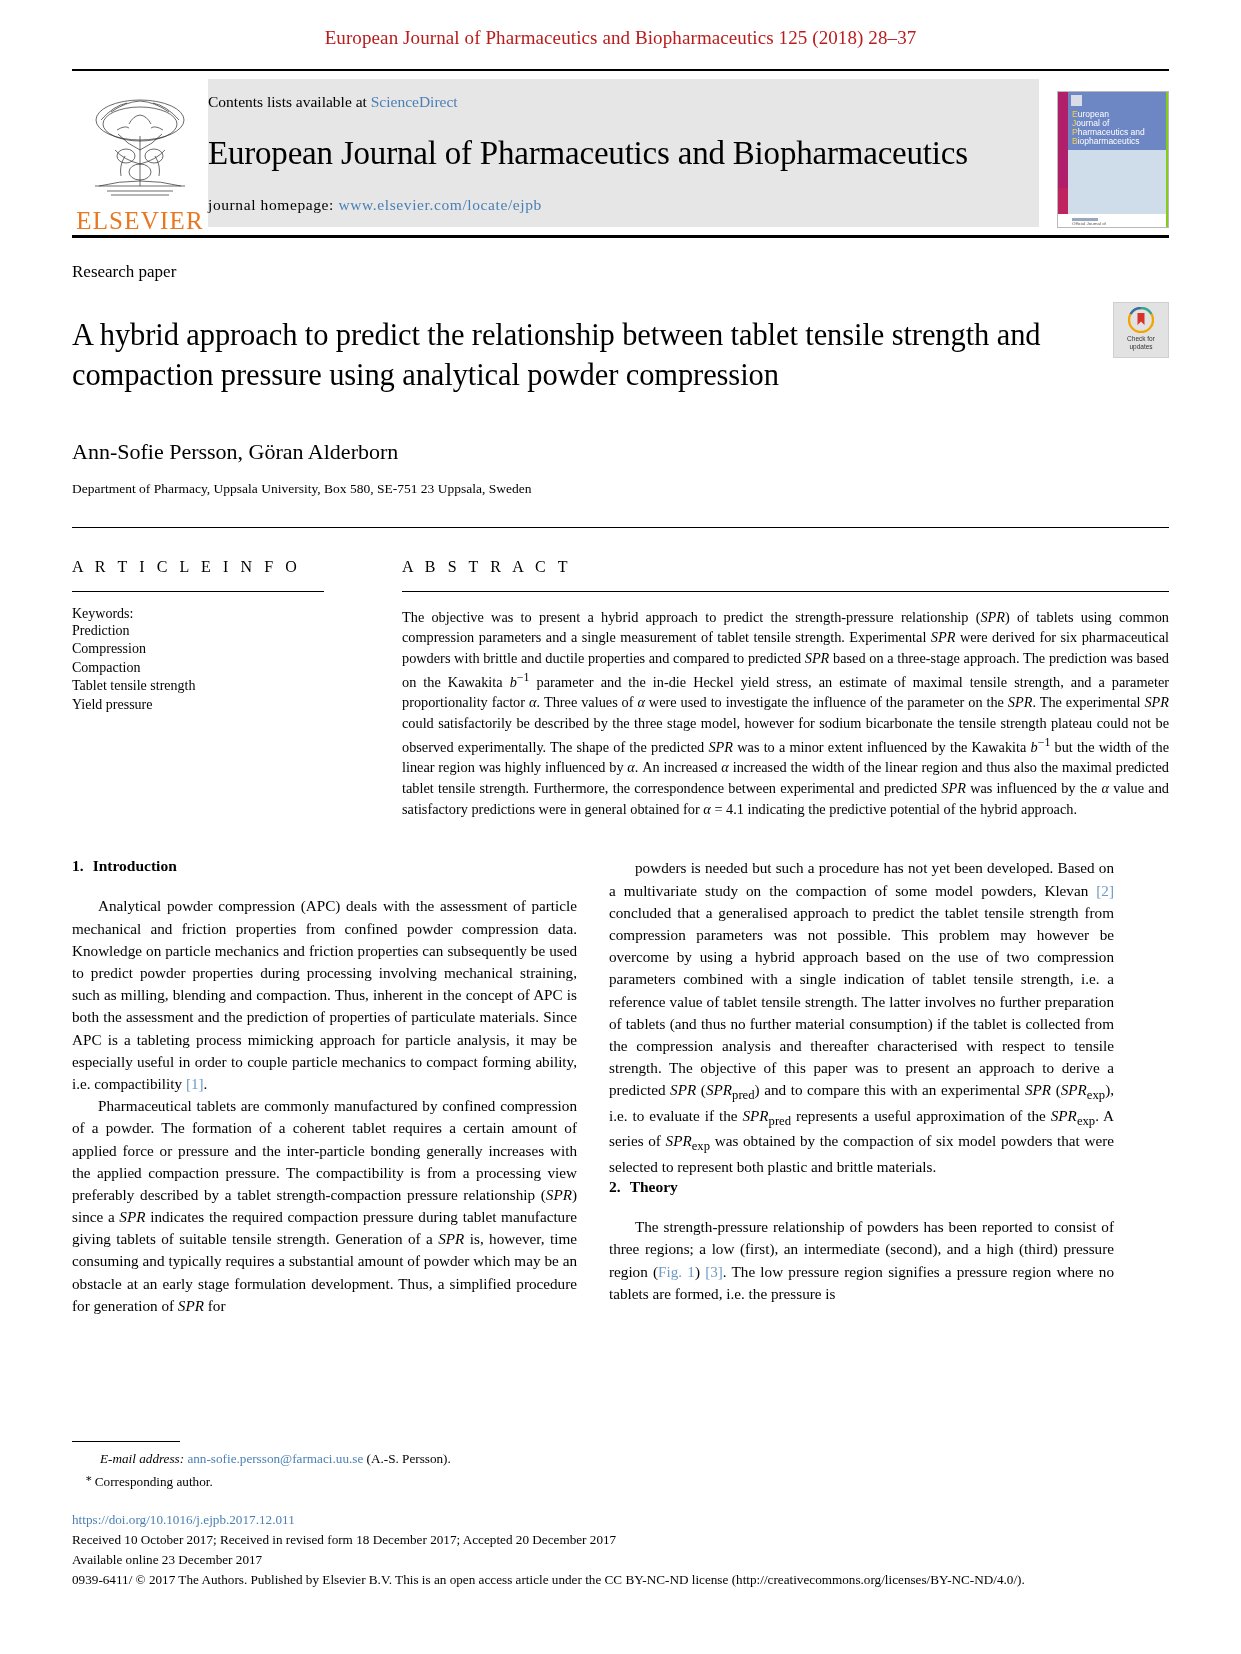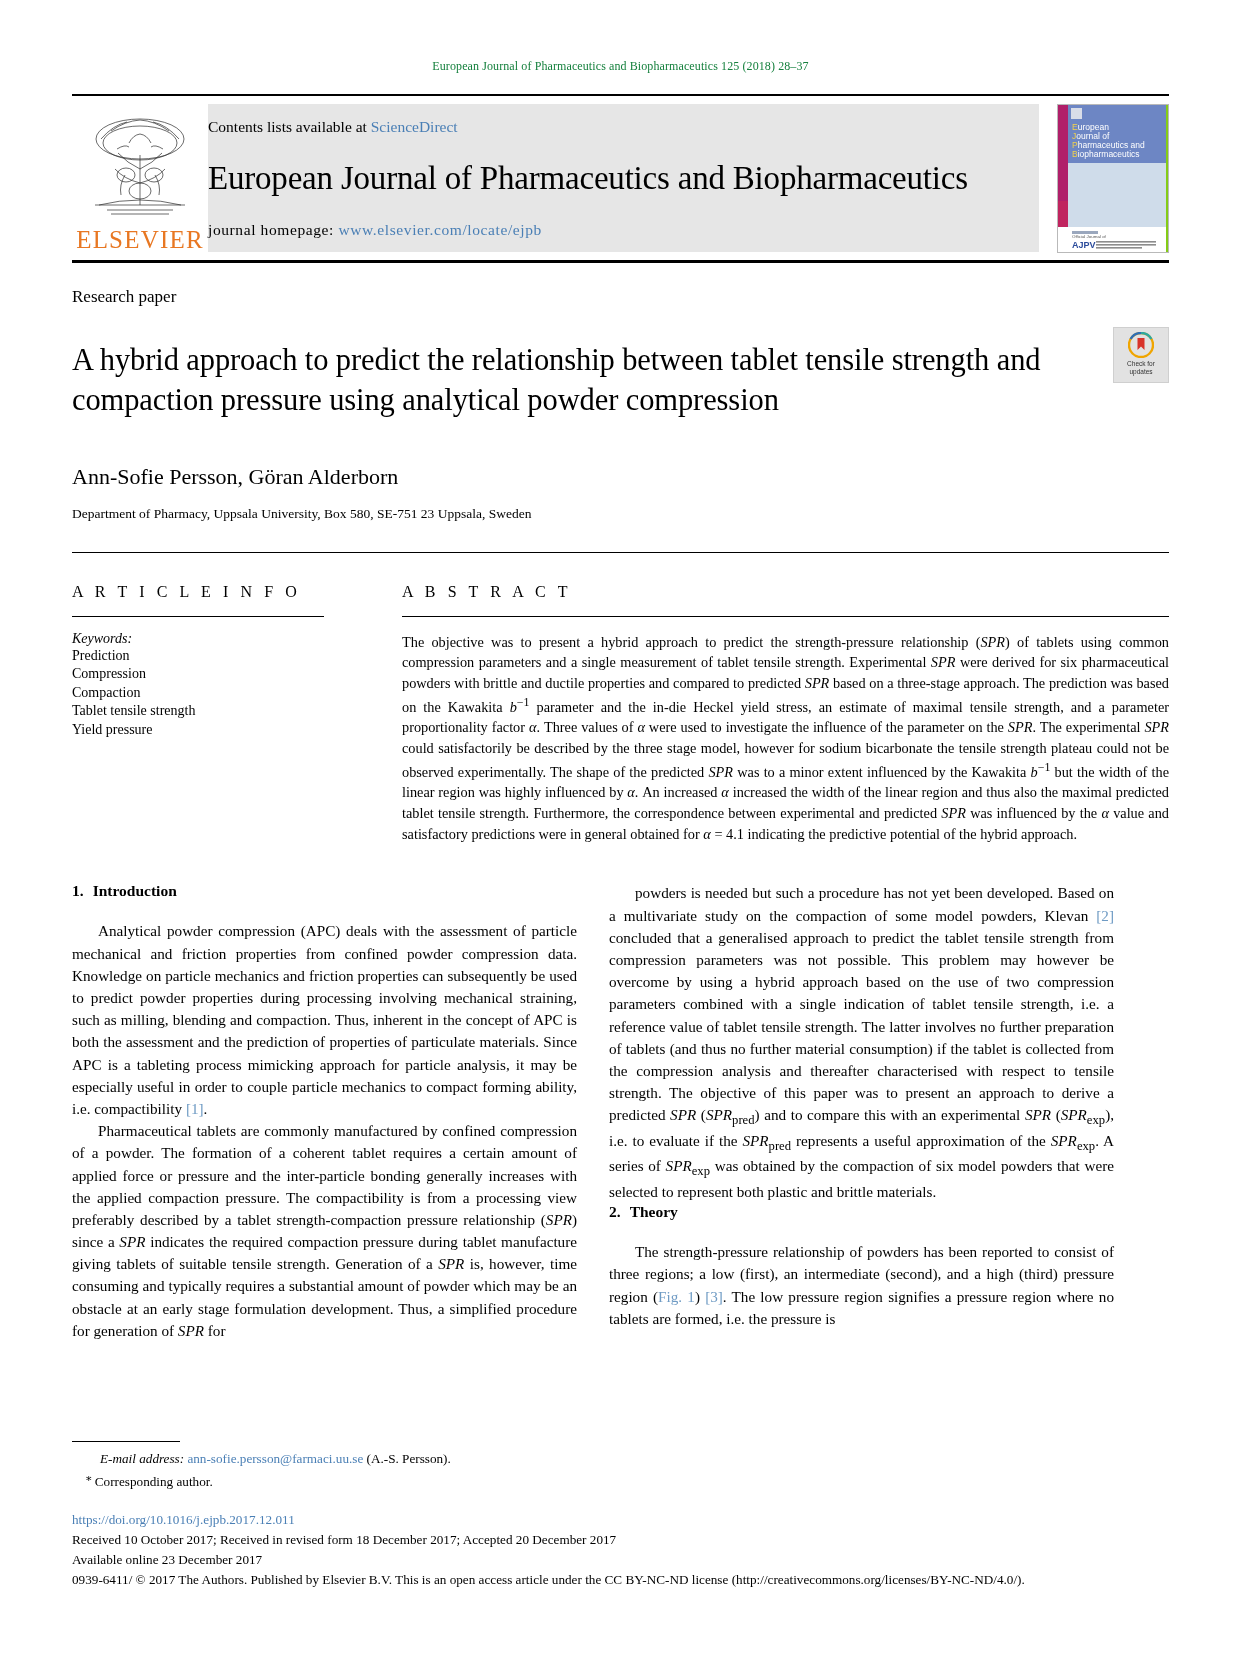--- a/index.html
+++ b/index.html
@@ -19,44 +19,44 @@
     position: relative;
     width: 1241px;
     height: 1654px;
     box-sizing: border-box;
     padding: 0 72px;
   }
 
   
   .running-head {
     text-align: center;
-    color: #15803d;
-    font-size: 12px;
+    color: #b91c1c;
+    font-size: 19px;
     letter-spacing: 0.1px;
-    padding-top: 59px;
+    padding-top: 27px;
     font-family: "Liberation Serif", serif;
   }
 
   
   .masthead {
     margin-top: 20px;
     border-top: 2.2px solid #000;
     border-bottom: 3px solid #000;
     height: 164px;
     display: flex;
     align-items: stretch;
     position: relative;
   }
   .elsevier-logo {
     width: 136px;
     flex: 0 0 136px;
     display: flex;
     flex-direction: column;
     align-items: center;
-    justify-content: center;
+    justify-content: flex-end;
     padding-top: 10px;
   }
   .tree-svg { display:block; }
   .elsevier-word {
     font-family: "Liberation Serif", serif;
     font-size: 25px;
     letter-spacing: 1.2px;
     color: #E87722;
     margin-top: 1px;
     font-weight: 400;
@@ -82,21 +82,21 @@
     white-space: nowrap;
   }
   .homepage-line {
     font-size: 15.5px;
     letter-spacing: 0.6px;
   }
   .homepage-line .url { color:#4a7fb5; }
   .cover-thumb {
     flex: 0 0 110px;
     width: 110px;
-    margin: 8px 0 7px 18px;
+    margin: 20px 0 7px 18px;
     border: 1px solid #b9b9b9;
     background: #84cc16;
     position: relative;
     overflow: hidden;
   }
 
   
   .doctype {
     margin-top: 24px;
     font-size: 17px;
@@ -157,21 +157,21 @@
   .sec-head {
     font-size: 16px;
     letter-spacing: 4.1px;
     font-family: "Liberation Serif", serif;
   }
   .rule-thin {
     border-bottom: 1.1px solid #000;
     margin-top: 15px;
   }
   .col-info .rule-thin { width: 252px; }
-  .keywords-label { font-style: italic; font-size: 14px; margin-top: 14px;}
+  .keywords-label { font-size: 14px; margin-top: 14px;}
   .keyword { font-size: 14px; line-height: 1.32; }
   .abstract-body {
     margin-top: 15px;
     font-size: 14.3px;
     line-height: 1.45;
     text-align: justify;
   }
   .abstract-body i { font-style: italic; }
 
   

